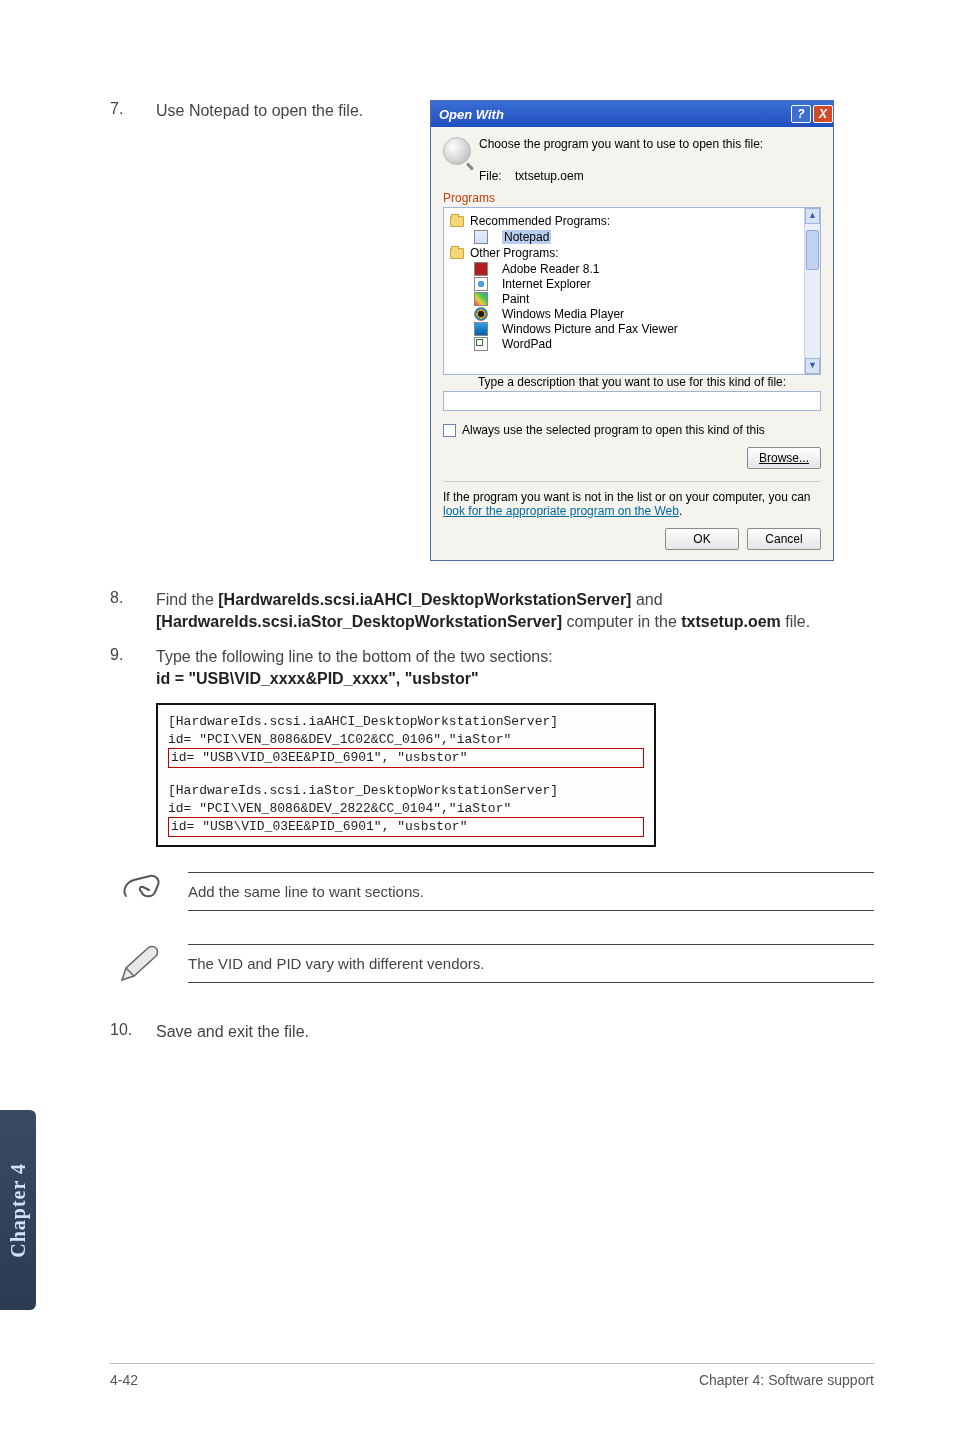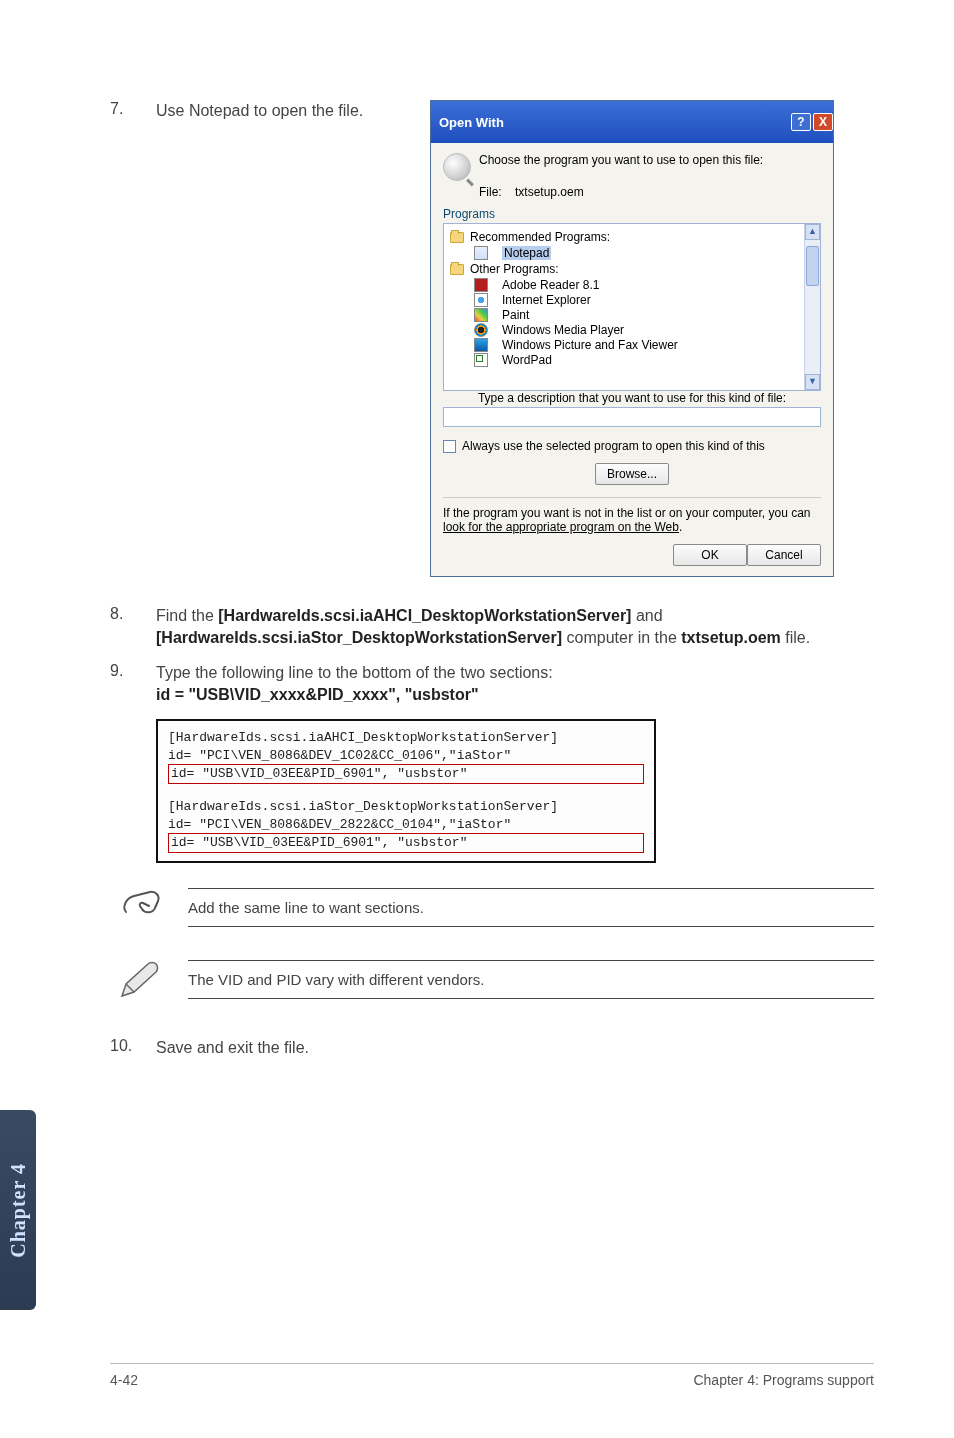--- a/index.html
+++ b/index.html
@@ -8,32 +8,32 @@
 
   .row { display: flex; align-items: flex-start; }
   .step-num { width: 46px; flex: 0 0 46px; font-size: 16px; color: #444; }
   .step-text { font-size: 16px; color: #444; line-height: 1.35; }
 
   .top-row { display: flex; align-items: flex-start; gap: 20px; }
   .top-left { flex: 0 0 300px; display: flex; }
 
   
   .dialog { width: 404px; border: 1px solid #4d6fa3; background: #f4f3ee; font-size: 12px; color: #000; }
-  .title-bar { display: flex; align-items: center; background: linear-gradient(#3b6ed5,#1f4fbf); color: #fff; height: 42px; padding: 0 0 0 8px; font-weight: bold; }
+  .title-bar { display: flex; align-items: center; background: linear-gradient(#3b6ed5,#1f4fbf); color: #fff; height: 26px; padding: 0 0 0 8px; font-weight: bold; font-style: italic; }
   .title-bar .title { flex: 1; font-size: 13px; }
   .title-btn { width: 20px; height: 18px; margin-left: 2px; font-size: 12px; line-height: 16px; text-align: center; border: 1px solid #fff; border-radius: 2px; color: #fff; }
   .title-btn.help { background: #3d6fd0; }
   .title-btn.close { background: #d34a2a; }
 
   .dlg-body { padding: 10px 12px 10px 12px; }
   .choose-row { display: flex; align-items: flex-start; gap: 8px; margin-bottom: 4px; }
   .lens { width: 28px; height: 28px; border-radius: 50%; background: radial-gradient(circle at 35% 35%, #fff, #d0d0d0 60%, #aaa); border: 1px solid #bbb; position: relative; }
   .lens::after { content: ""; position: absolute; right: -4px; bottom: -4px; width: 8px; height: 3px; background: #888; transform: rotate(45deg); }
   .file-line { margin-left: 36px; margin-bottom: 8px; }
-  .tab-label { color: #0c4a6e; font-size: 12px; margin-bottom: 2px; }
+  .tab-label { color: #c2410c; font-size: 12px; margin-bottom: 2px; }
 
   .list-box { border: 1px solid #9fb4d6; background: #fff; height: 168px; position: relative; overflow: hidden; }
   .list-content { position: absolute; inset: 0 16px 0 0; padding: 4px 4px; }
   .scrollbar { position: absolute; right: 0; top: 0; bottom: 0; width: 16px; background: #e9edf6; border-left: 1px solid #c7d3ea; display: flex; flex-direction: column; }
   .sb-btn { height: 16px; background: #d7e1f4; border: 1px solid #9fb4d6; font-size: 9px; line-height: 12px; text-align: center; color: #3a5fa5; }
   .sb-track { flex: 1; position: relative; }
   .sb-thumb { position: absolute; left: 1px; right: 1px; top: 6px; height: 40px; background: #c2d2ef; border: 1px solid #8fa9d6; border-radius: 2px; }
 
   .tree-group { display: flex; align-items: center; gap: 6px; font-size: 12px; margin: 2px 0 2px 2px; }
   .folder { width: 14px; height: 11px; display: inline-block; background: #f6d67a; border: 1px solid #c9a63a; border-radius: 1px; position: relative; }
@@ -49,28 +49,28 @@
   .pic.wmp { background: radial-gradient(circle,#222 35%,#f90 36% 55%,#08c 56%); border-radius:50%; }
   .pic.fax { background: linear-gradient(#2aa3e8,#0a5aa8); }
   .pic.wordpad { background: #fff; position: relative; }
   .pic.wordpad::after { content: ""; position: absolute; left: 1px; top: 1px; width: 5px; height: 5px; border: 1px solid #2a7a2a; }
 
   .desc-label { font-size: 12px; text-align: center; }
   .desc-input { width: 100%; height: 20px; border: 1px solid #9fb4d6; background: #fff; margin-top: 2px; }
   .chk-row { display: flex; align-items: center; gap: 6px; margin-top: 12px; font-size: 12px; }
   .chk { width: 13px; height: 13px; border: 1px solid #6b86b6; background: #fff; }
 
-  .browse-row { display: flex; justify-content: center; margin-top: 10px; }
+  .browse-row { display: flex; justify-content: flex-end; margin-top: 10px; text-decoration: underline; }
   .btn { min-width: 74px; height: 22px; border: 1px solid #8a8a8a; background: linear-gradient(#fdfdfd,#e6e6e6); font-size: 12px; padding: 0 10px; text-align: center; line-height: 20px; border-radius: 2px; }
 
   .divider { border-top: 1px solid #ccc; margin: 12px 0 8px; }
   .look-text { font-size: 12px; }
-  .look-text a { color: #000000; }
-
-  .btn-row { display: flex; justify-content: flex-end; margin-top: 10px; }
+  .look-text a { color: #0369a1; }
+
+  .btn-row { display: flex; justify-content: flex-end; gap: 8px; margin-top: 10px; }
 
   .steps-block { margin-top: 28px; }
   .steps-block .row { margin-bottom: 14px; }
   .step-text b { font-weight: bold; color: #222; }
 
   
   .code-shot { margin: 12px 0 12px 46px; width: 500px; border: 2px solid #111; padding: 8px 10px; background: #fdfdfd; font-family: "Courier New", monospace; font-size: 13px; color: #222; line-height: 1.35; }
   .code-shot .boxed { border: 1.5px solid #b00; padding: 0 2px; display: block; }
   .code-shot .spacer { height: 14px; }
 
@@ -249,16 +249,16 @@
     <div class="step-num">10.</div>
     <div class="step-text">Save and exit the file.</div>
   </div>
 
   <div class="side-tab">
     <span>Chapter 4</span>
   </div>
 
   <div class="footer">
     <div>4-42</div>
-    <div>Chapter 4: Programs support</div>
+    <div>Chapter 4: Software support</div>
   </div>
 
 </div>
 
 </body></html>

